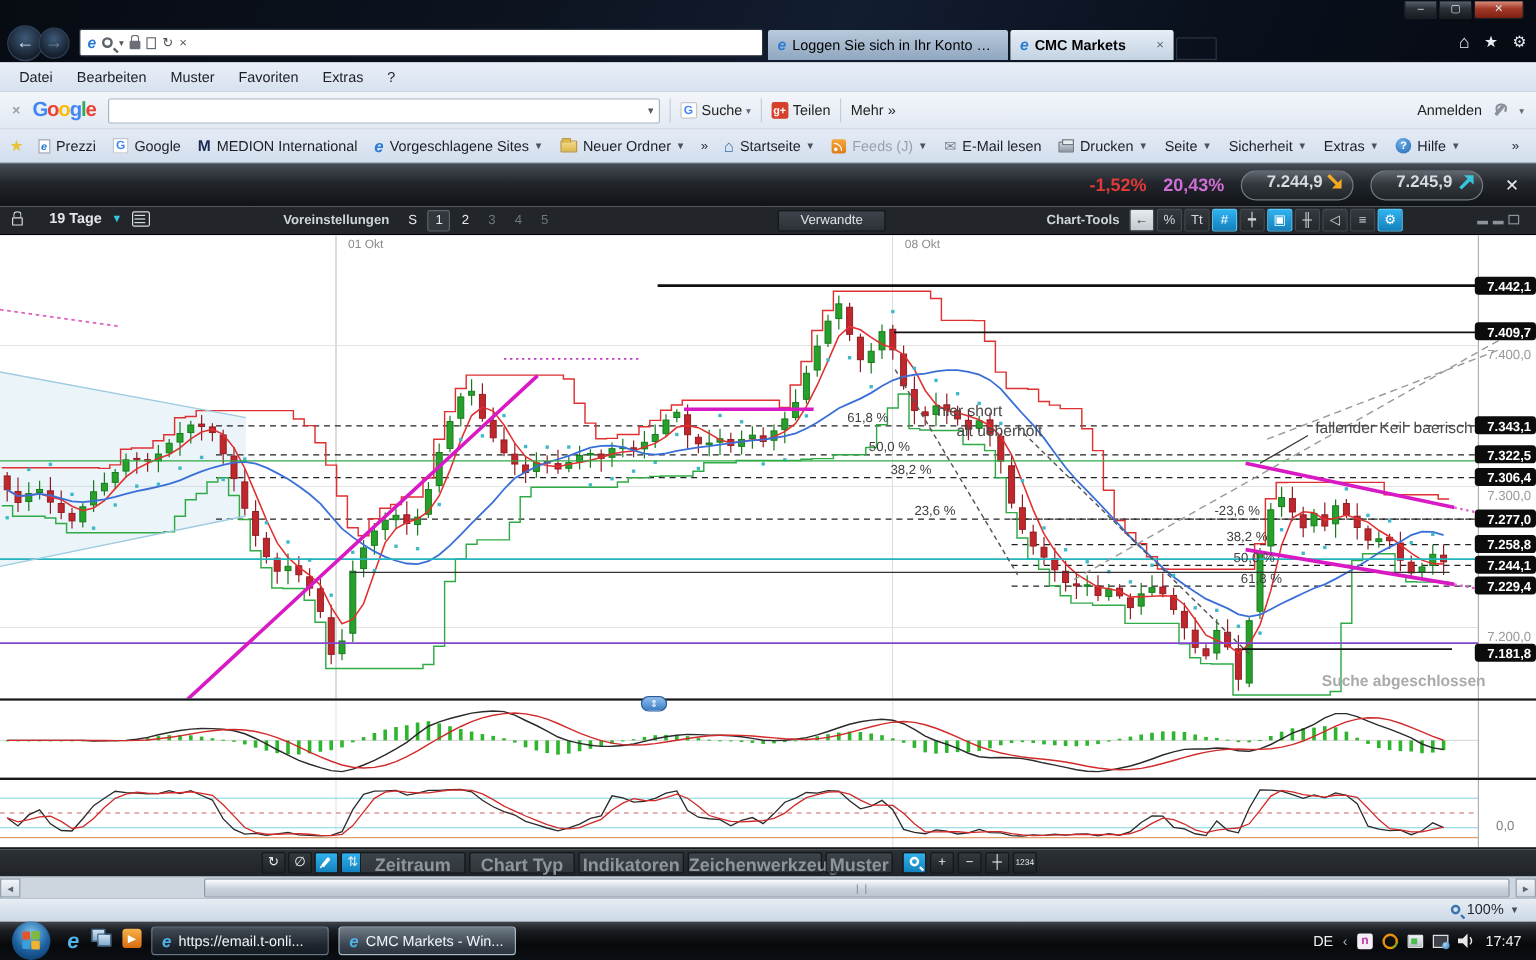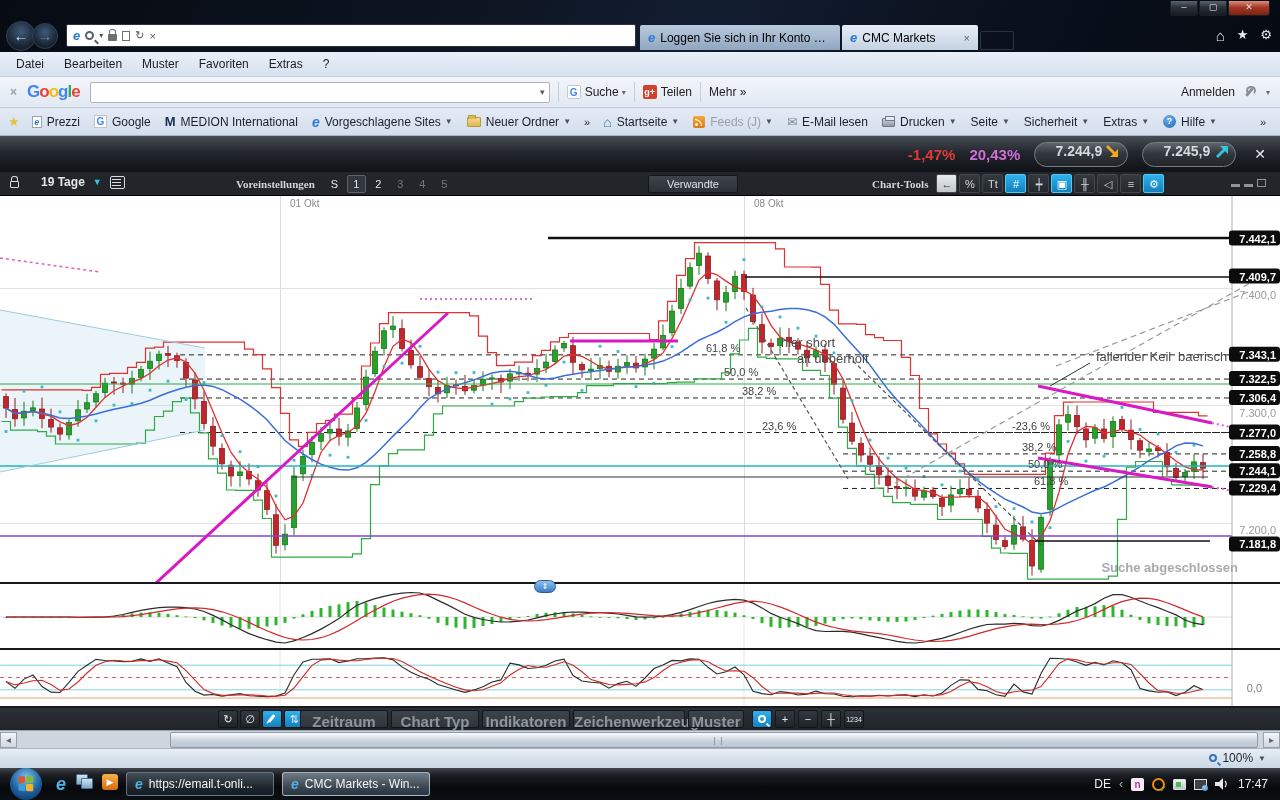--- a/index.html
+++ b/index.html
@@ -83,21 +83,21 @@
   .hdr-x{color:#e8ecf0;font-size:14px;font-weight:bold;padding:0 4px;}
   .charttoolbar{left:0;top:172px;width:1280px;height:24px;background:#22262b;border-bottom:1px solid #000;}
   .ct-left{position:absolute;left:10px;top:3px;display:flex;align-items:center;gap:8px;}
   .lock-w{width:9px;height:7px;border:1.5px solid #d8dce0;border-radius:1px;position:relative;margin-top:4px;}
   .lock-w::before{content:"";position:absolute;width:5px;height:4px;border:1.5px solid #d8dce0;border-bottom:none;border-radius:3px 3px 0 0;left:0px;top:-6px;}
   .ct-period{color:#e3e6e9;font-size:12px;font-weight:bold;padding-left:14px;}
   .cyan-caret{color:#35c6dd;font-size:9px;}
   .cal{width:15px;height:13px;border:1.5px solid #d8dce0;border-radius:2px;position:relative;}
   .cal::before{content:"";position:absolute;left:1px;top:2px;width:9px;height:1.5px;background:#d8dce0;box-shadow:0 3px 0 #d8dce0, 0 6px 0 #d8dce0;}
   .ct-presets{position:absolute;left:236px;top:3px;display:flex;align-items:center;gap:4px;}
-  .ct-label{color:#cfd4d9;font-size:11px;font-weight:bold;margin-right:6px;font-family:Liberation Serif, serif;}
+  .ct-label{color:#cfd4d9;font-size:11px;font-weight:bold;margin-right:6px;}
   .preset-btn{min-width:19px;height:18px;text-align:center;line-height:17px;font-size:11px;color:#e6e9ec;border:1px solid transparent;border-radius:2px;}
   .preset-btn.boxed{border-color:#5c636b;background:#32373d;}
   .preset-btn.dim{color:#6f767e;}
   .ct-related{position:absolute;left:648px;top:3px;width:90px;height:18px;background:linear-gradient(#3e444b,#2c3137);border:1px solid #14171a;border-radius:2px;color:#dfe3e7;font-size:11px;text-align:center;line-height:17px;}
   .ct-tools{position:absolute;left:872px;top:2px;display:flex;align-items:center;gap:2px;}
   .tool-btn{width:21px;height:19px;border-radius:2px;border:1px solid #43484e;background:linear-gradient(#34393f,#24282d);color:#d3d7db;font-size:11px;text-align:center;line-height:18px;}
   .tool-btn.active{background:linear-gradient(#2fb2ef,#1381bd);border-color:#55c5f5;color:#fff;}
   .tool-btn.lite{background:linear-gradient(#e8ebee,#c2c8cf);color:#2b2f34;}
   .ct-win{position:absolute;right:14px;top:7px;display:flex;gap:4px;}
   .ct-win span{width:9px;height:8px;border:1px solid #8d939a;display:inline-block;}
@@ -181,21 +181,21 @@
         <span>×</span>
       </span>
     </div>
     <div class="abs tabs">
         <div class="tab inactive">
           <span class="fav">e</span>
           <span style="overflow: hidden; white-space: nowrap; text-overflow: ellipsis;">Loggen Sie sich in Ihr Konto ei...</span>
         </div>
         <div class="tab active">
           <span class="fav">e</span>
-          <span style="overflow: hidden; white-space: nowrap; text-overflow: ellipsis;">CMC Markets</span>
+          <span style="overflow: hidden; white-space: nowrap; text-overflow: ellipsis; font-weight: bold;">CMC Markets</span>
           <span class="cls">×</span>
         </div>
         <div class="tab-stub"></div>
       </div>
     <div class="abs corner-ics">
       <span>⌂</span>
       <span style="font-size:13px;">★</span>
       <span style="font-size:13px;">⚙</span>
     </div>
   </div>
@@ -293,21 +293,21 @@
         <span class="fav-item">
           <span class="fi fi-help">?</span>
           <span>Hilfe</span>
           <span class="arrowdn">▼</span>
         </span>
       </span>
     <span class="chev" style="margin-left:auto;">»</span>
   </div>
 
   <div class="abs appheader">
-    <span class="pct-red">-1,47%</span>
+    <span class="pct-red">-1,52%</span>
     <span class="pct-pink">20,43%</span>
     <div class="price-pill">
       <span>7.244,9</span>
       <svg width="15" height="15">
           <path d="M2 2 L9 9 L12 6 L12 14 L4 14 L7 11 L0 4 Z" fill="#f5a623"></path>
         </svg>
     </div>
     <div class="price-pill">
       <span>7.245,9</span>
       <svg width="15" height="15">

